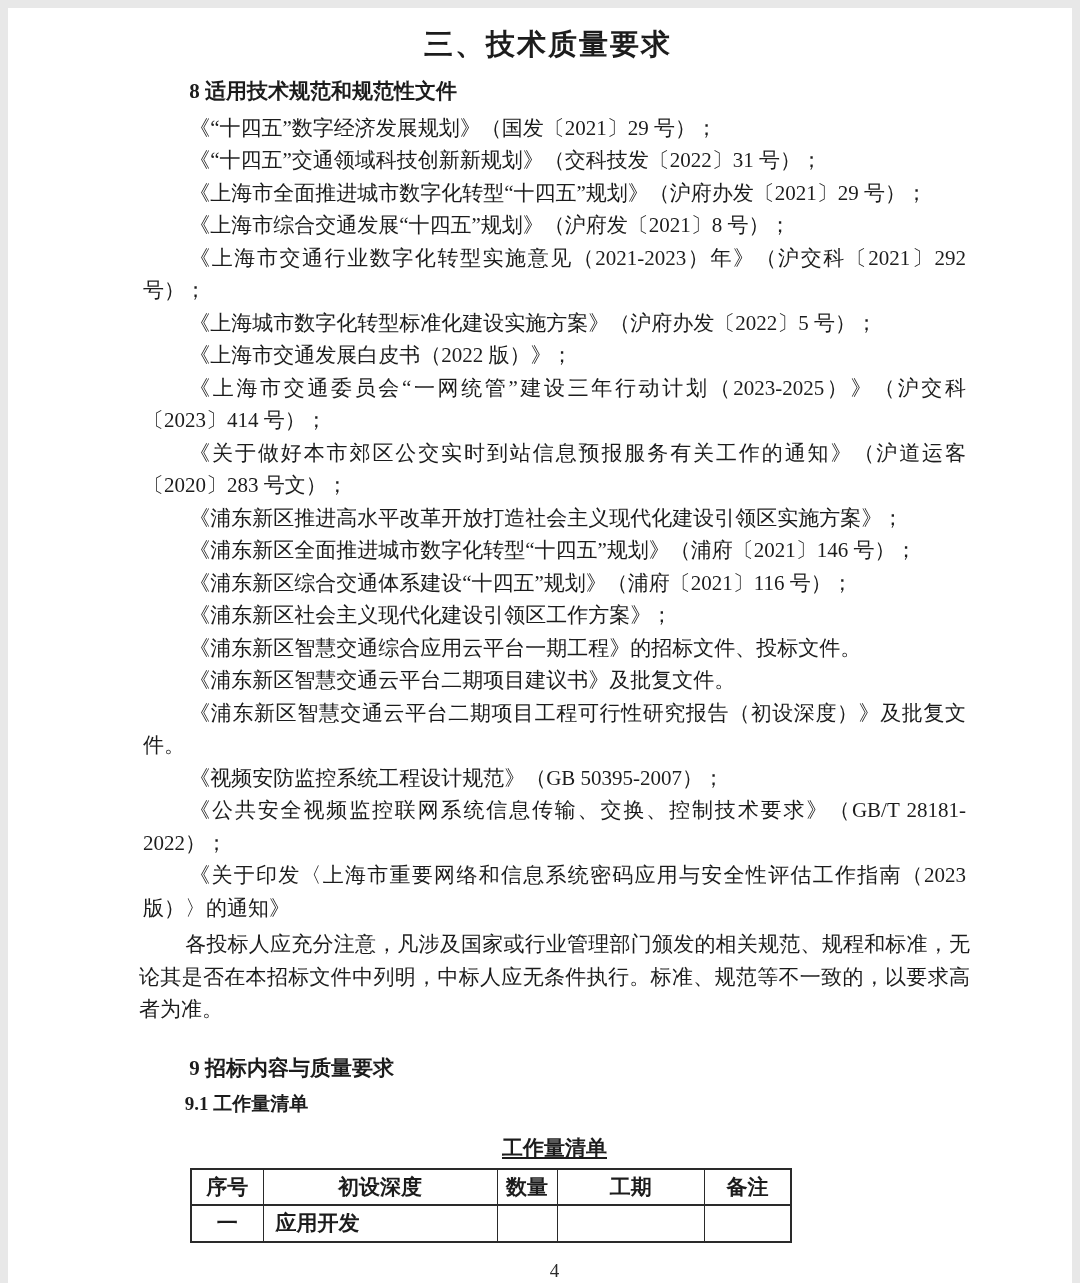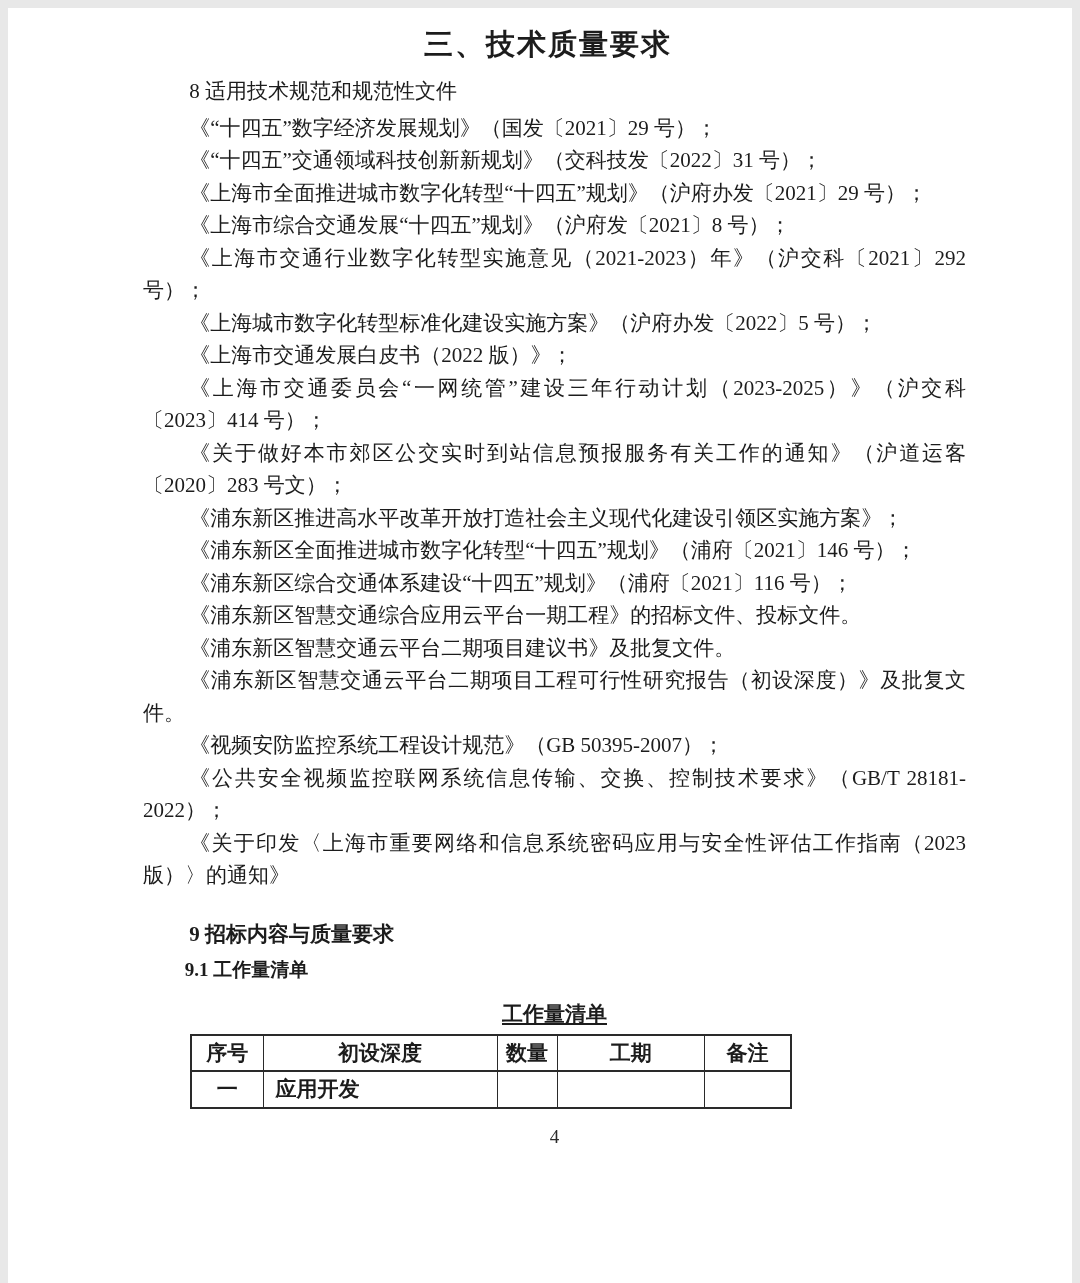--- a/index.html
+++ b/index.html
@@ -25,21 +25,21 @@
   .content {
     margin-left: 131px;
     margin-right: 118px; 
     font-size: 21px;
     line-height: 32.5px;
     text-align: justify;
   }
   .sec-heading {
     margin-top: 13px;
     font-size: 21px;
-    font-weight: normal;
+    font-weight: bold;
     padding-left: 2.2em;
     text-align: left;
   }
   .ref-list p.ref-item {
     text-indent: 2.2em;
     margin: 0;
   }
   .note-para {
     text-indent: 2.2em;
     margin: 0;
@@ -117,28 +117,30 @@
         <p class="ref-item">《上海市全面推进城市数字化转型“十四五”规划》（沪府办发〔2021〕29 号）；</p>
         <p class="ref-item">《上海市综合交通发展“十四五”规划》（沪府发〔2021〕8 号）；</p>
         <p class="ref-item">《上海市交通行业数字化转型实施意见（2021-2023）年》（沪交科〔2021〕292 号）；</p>
         <p class="ref-item">《上海城市数字化转型标准化建设实施方案》（沪府办发〔2022〕5 号）；</p>
         <p class="ref-item">《上海市交通发展白皮书（2022 版）》；</p>
         <p class="ref-item">《上海市交通委员会“一网统管”建设三年行动计划（2023-2025）》（沪交科〔2023〕414 号）；</p>
         <p class="ref-item">《关于做好本市郊区公交实时到站信息预报服务有关工作的通知》（沪道运客〔2020〕283 号文）；</p>
         <p class="ref-item">《浦东新区推进高水平改革开放打造社会主义现代化建设引领区实施方案》；</p>
         <p class="ref-item">《浦东新区全面推进城市数字化转型“十四五”规划》（浦府〔2021〕146 号）；</p>
         <p class="ref-item">《浦东新区综合交通体系建设“十四五”规划》（浦府〔2021〕116 号）；</p>
+        <p class="ref-item">《浦东新区社会主义现代化建设引领区工作方案》；</p>
         <p class="ref-item">《浦东新区智慧交通综合应用云平台一期工程》的招标文件、投标文件。</p>
         <p class="ref-item">《浦东新区智慧交通云平台二期项目建议书》及批复文件。</p>
         <p class="ref-item">《浦东新区智慧交通云平台二期项目工程可行性研究报告（初设深度）》及批复文件。</p>
         <p class="ref-item">《视频安防监控系统工程设计规范》（GB 50395-2007）；</p>
         <p class="ref-item">《公共安全视频监控联网系统信息传输、交换、控制技术要求》（GB/T 28181-2022）；</p>
         <p class="ref-item">《关于印发〈上海市重要网络和信息系统密码应用与安全性评估工作指南（2023 版）〉的通知》</p>
       </div>
 
+    <p class="note-para">各投标人应充分注意，凡涉及国家或行业管理部门颁发的相关规范、规程和标准，无论其是否在本招标文件中列明，中标人应无条件执行。标准、规范等不一致的，以要求高者为准。</p>
 
     <div class="sec9-heading">9 招标内容与质量要求</div>
 
     <div class="sec91-heading">9.1 工作量清单</div>
 
     <div class="table-caption">工作量清单</div>
 
     <div class="worklist-wrap">
       <table class="worklist">
         <colgroup>

